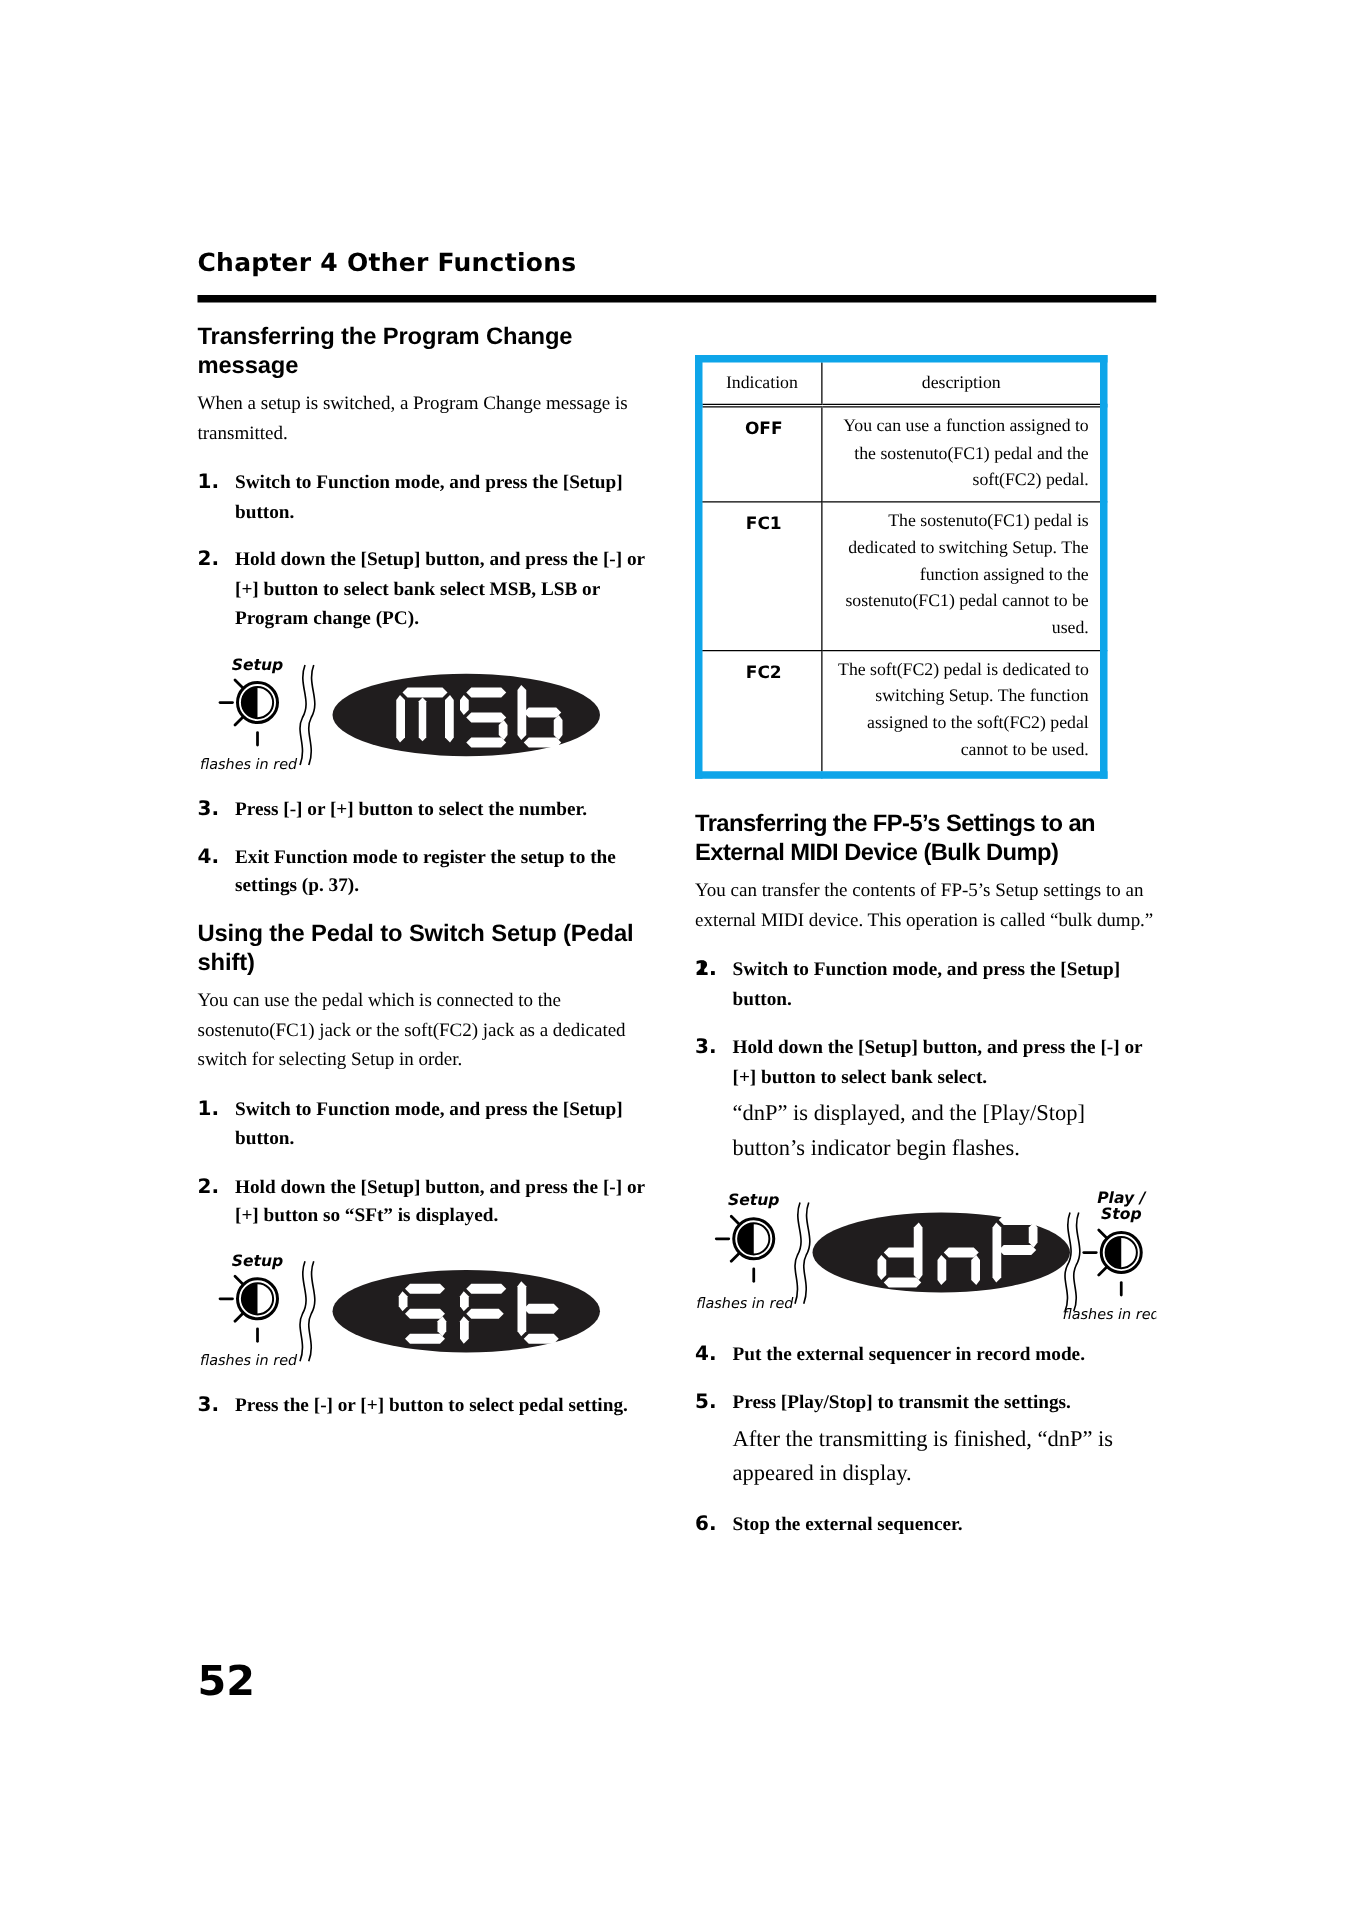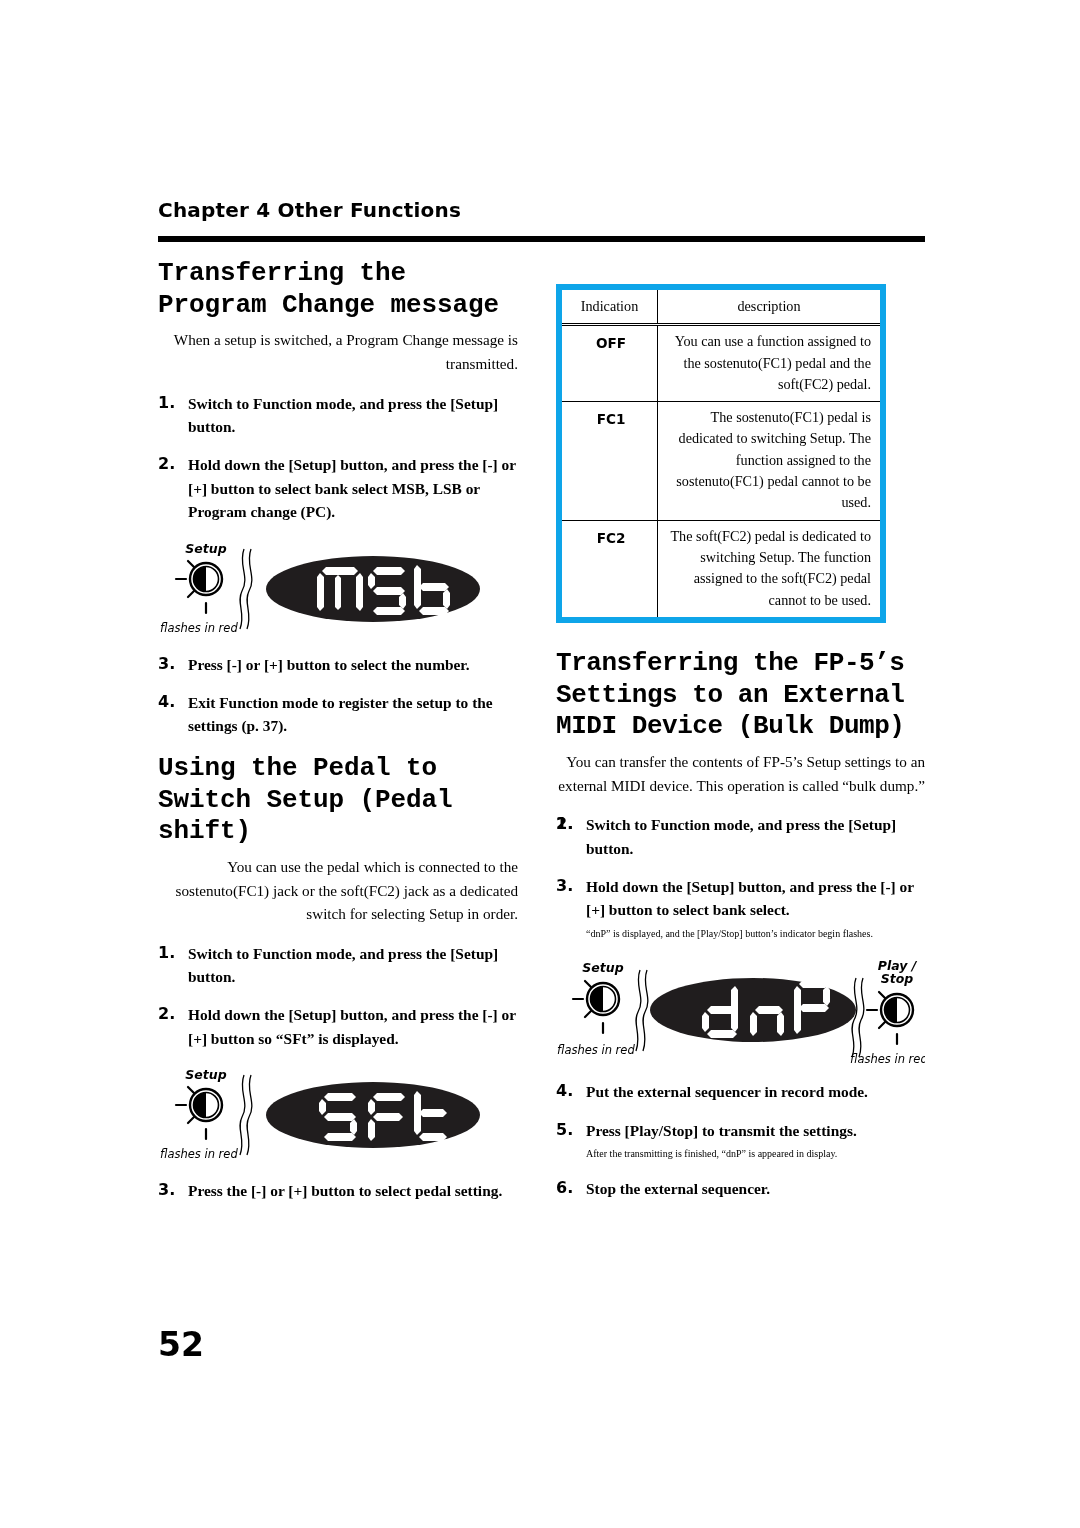--- a/index.html
+++ b/index.html
@@ -52,35 +52,35 @@
   }
   .col-right {
     position: absolute;
     left: 556px;
     top: 284px;
     width: 369px;
   }
 
   
   h2.sec {
-    font-family: Liberation Mono, monospace;
-    font-weight: bold;
-    font-size: 26px;
+    font-family: Liberation Sans, sans-serif;
+    font-weight: bold;
+    font-size: 19px;
     line-height: 1.22;
     margin: 0 0 7px 0;
     letter-spacing: -0.1px;
   }
   h2.sec.tight { letter-spacing: -0.45px; }
 
   p.body {
     font-family: "Liberation Serif", serif;
     font-size: 15.2px;
     line-height: 1.55;
     margin: 0 0 16px 0;
-    text-align: right;
+    text-align: left;
   }
 
   
   ol.steps {
     list-style: none;
     margin: 0;
     padding: 0;
   }
   ol.steps > li {
     position: relative;
@@ -95,21 +95,21 @@
     position: absolute;
     left: 0;
     top: -1px;
     font-family: "DejaVu Sans", sans-serif;
     font-weight: bold;
     font-size: 16px;
   }
   .substep {
     font-family: "Liberation Serif", serif;
     font-weight: normal;
-    font-size: 10px;
+    font-size: 18px;
     line-height: 1.55;
     margin-top: 4px;
   }
 
   
   table.ind {
     border-collapse: collapse;
     width: 330px;
     font-family: "Liberation Serif", serif;
     font-size: 14.2px;

